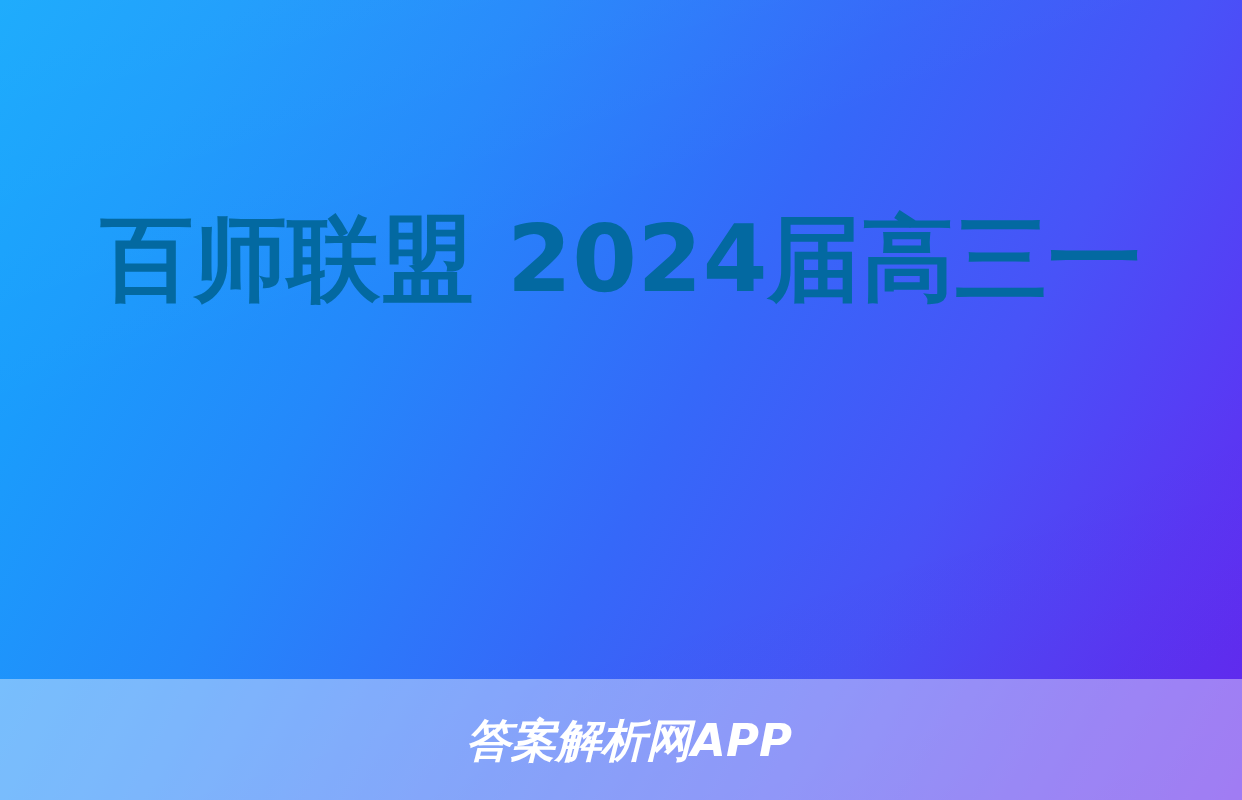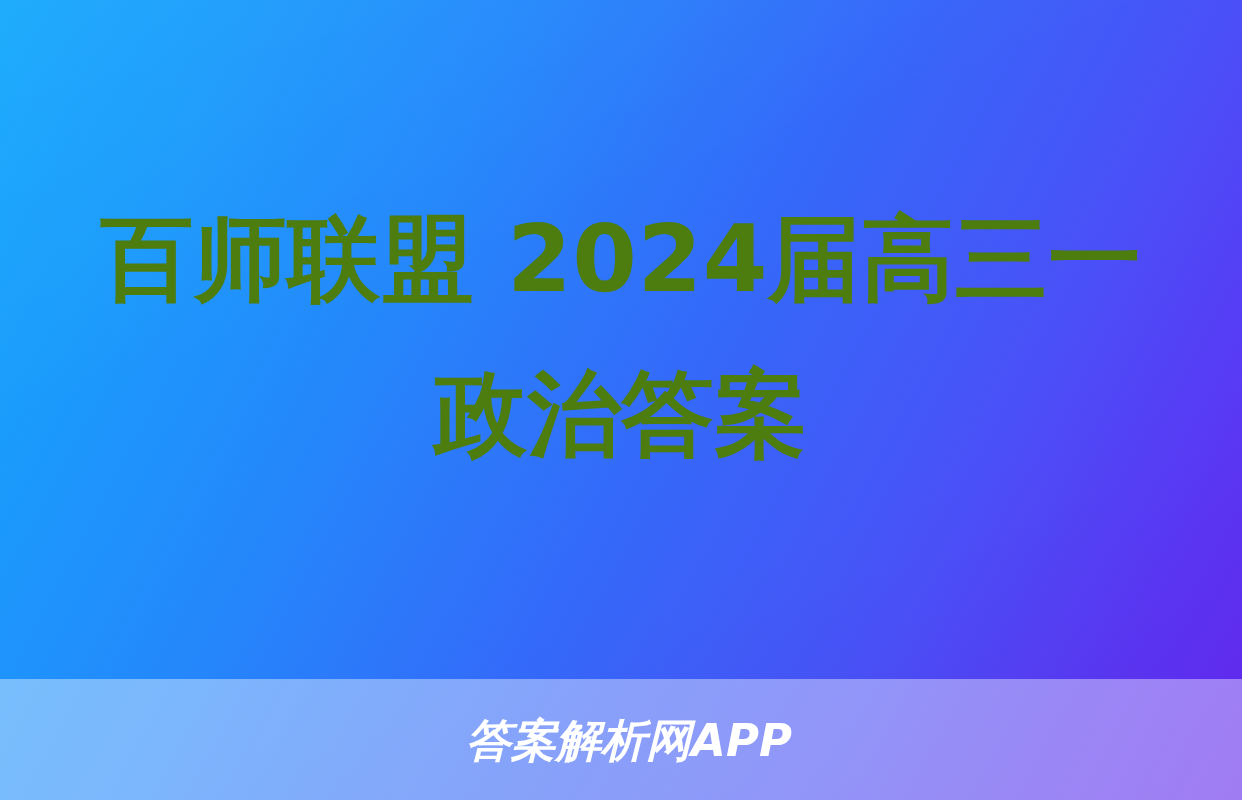--- a/index.html
+++ b/index.html
@@ -52,21 +52,21 @@
     left: 0;
     right: 0;
     top: 182px;
     text-align: center;
     padding: 0 40px;
     box-sizing: border-box;
   }
 
   .title-line {
     display: block;
-    color: #4d7c0f;
+    color: #0369a1;
     font-size: 93px;
     line-height: 155px;
     font-weight: 700;
     letter-spacing: 0.5px;
     white-space: nowrap;
     font-family: "DejaVu Sans", "Liberation Sans", sans-serif;
     text-rendering: geometricPrecision;
   }
 
   
@@ -97,20 +97,19 @@
 </head>
 <body>
 
 <div class="card">
 
   <div class="bg-gradient"></div>
   <div class="bg-sheen"></div>
 
   <div class="title-block">
     <span class="title-line">百师联盟 2024届高三一</span>
-    <span class="title-line">政治答案</span>
   </div>
 
   <div class="bottom-band">
     <span class="watermark">答案解析网APP</span>
   </div>
 
 </div>
 
 </body></html>

